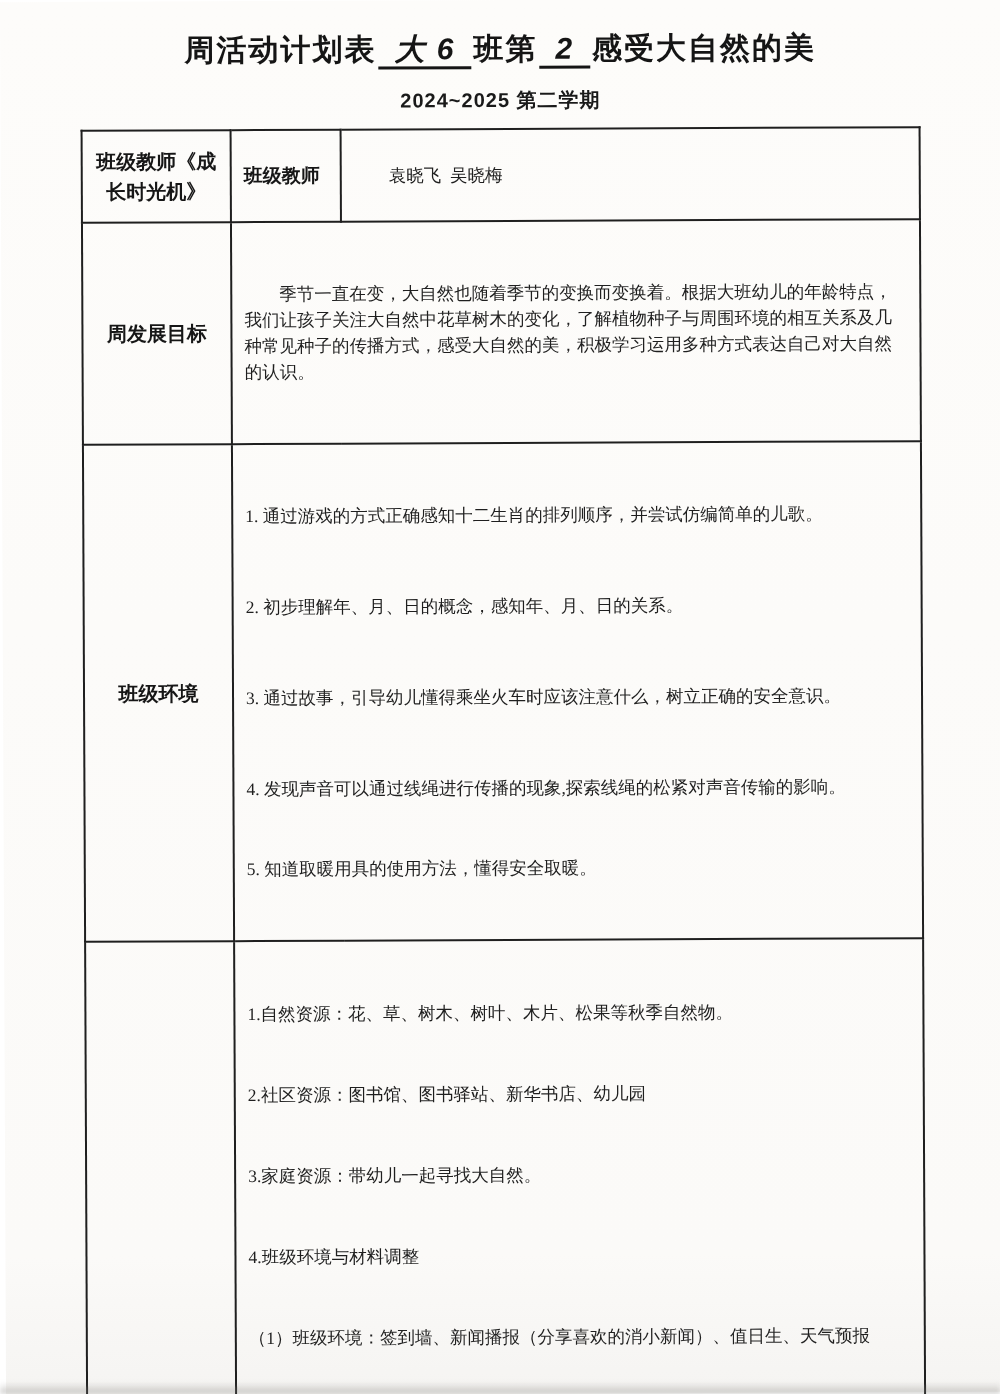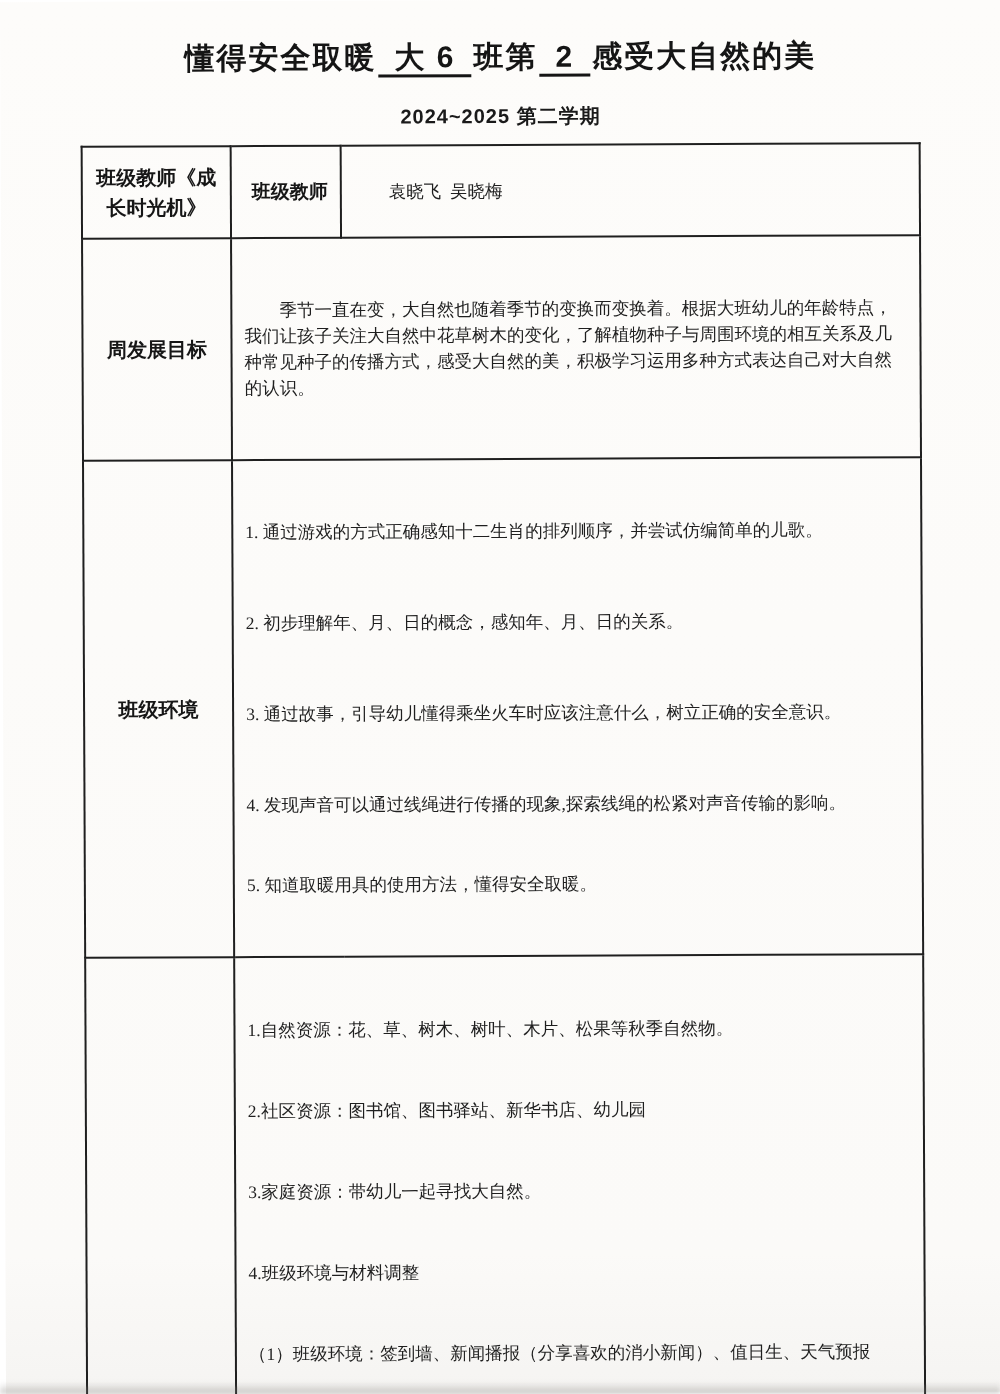--- a/index.html
+++ b/index.html
@@ -24,22 +24,23 @@
     font-family:"Liberation Sans","DejaVu Sans",sans-serif;
     font-weight:bold;
     font-size:30px;
     letter-spacing:2px;
     color:#151515;
   }
   .blank{
     display:inline-block;
     border-bottom:3px solid #151515;
     padding:0 16px 1px 16px;
-    margin:16px 2px;
+    margin:8px 2px;
     line-height:1.1;
+    font-style:italic;
   }
   .subtitle{
     margin-top:10px;
     text-align:center;
     font-family:"Liberation Sans","DejaVu Sans",sans-serif;
     font-weight:bold;
     font-size:20px;
     letter-spacing:1px;
     color:#1a1a1a;
   }
@@ -59,21 +60,21 @@
   td.lbl{
     text-align:center;
     font-family:"Liberation Sans","DejaVu Sans",sans-serif;
     font-weight:bold;
     font-size:20px;
     color:#161616;
     padding:6px 4px;
   }
   td.lbl .lblwrap{display:inline-block;max-width:126px;line-height:1.5;}
   td.sublbl{
-    text-align:right;
+    text-align:left;
     font-family:"Liberation Sans","DejaVu Sans",sans-serif;
     font-weight:bold;
     font-size:19px;
     color:#161616;
     padding:6px 2px;
   }
   td.content{
     font-size:17.5px;
     line-height:26px;
     color:#1f1f1f;
@@ -93,21 +94,21 @@
     background:linear-gradient(180deg,rgba(150,148,144,0) 0%,rgba(130,128,124,0.38) 100%);
     filter:blur(2px);
   }
 </style>
 </head>
 <body>
 
 <div class="sheet">
 
   <div class="title">
-    <span>懂得安全取暖</span><span class="blank">大 6</span><span>班第</span><span class="blank">2</span><span>感受大自然的美</span>
+    <span>周活动计划表</span><span class="blank">大 6</span><span>班第</span><span class="blank">2</span><span>感受大自然的美</span>
   </div>
 
   <div class="subtitle">2024~2025 第二学期</div>
 
   <table class="plan">
     <colgroup>
       <col style="width:149px">
         <col style="width:110px">
         <col style="width:579px">
     </colgroup>

